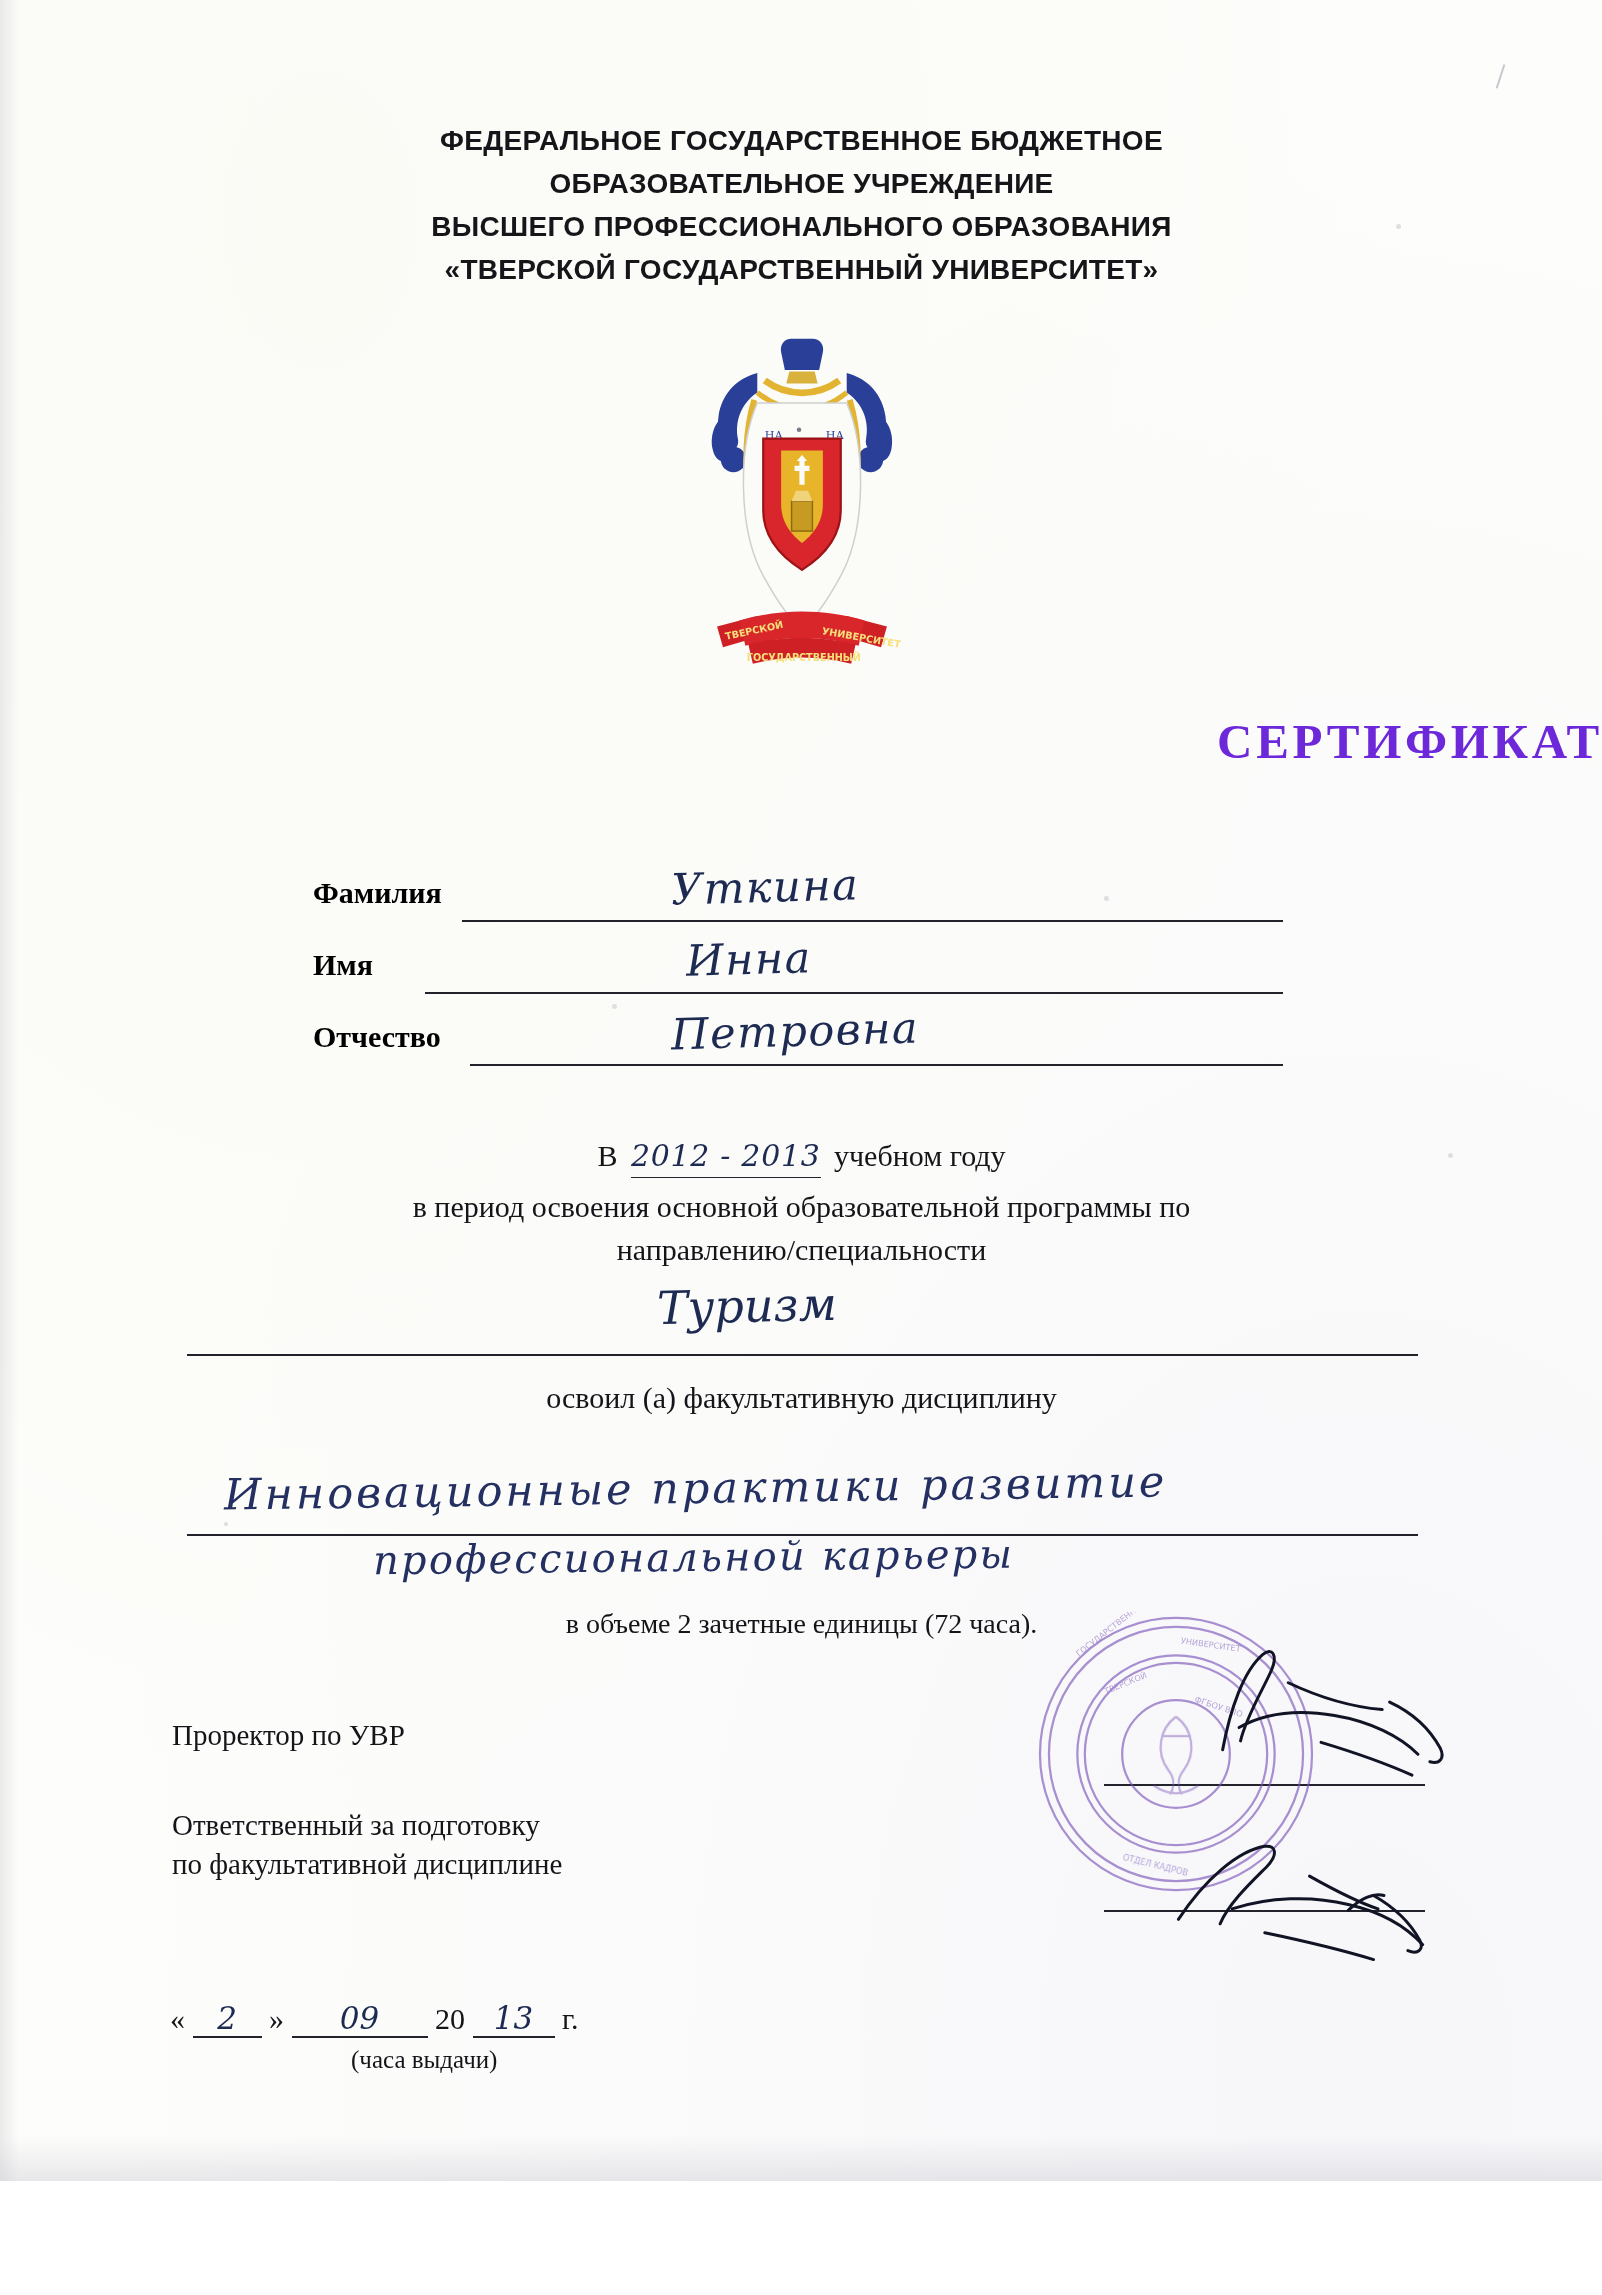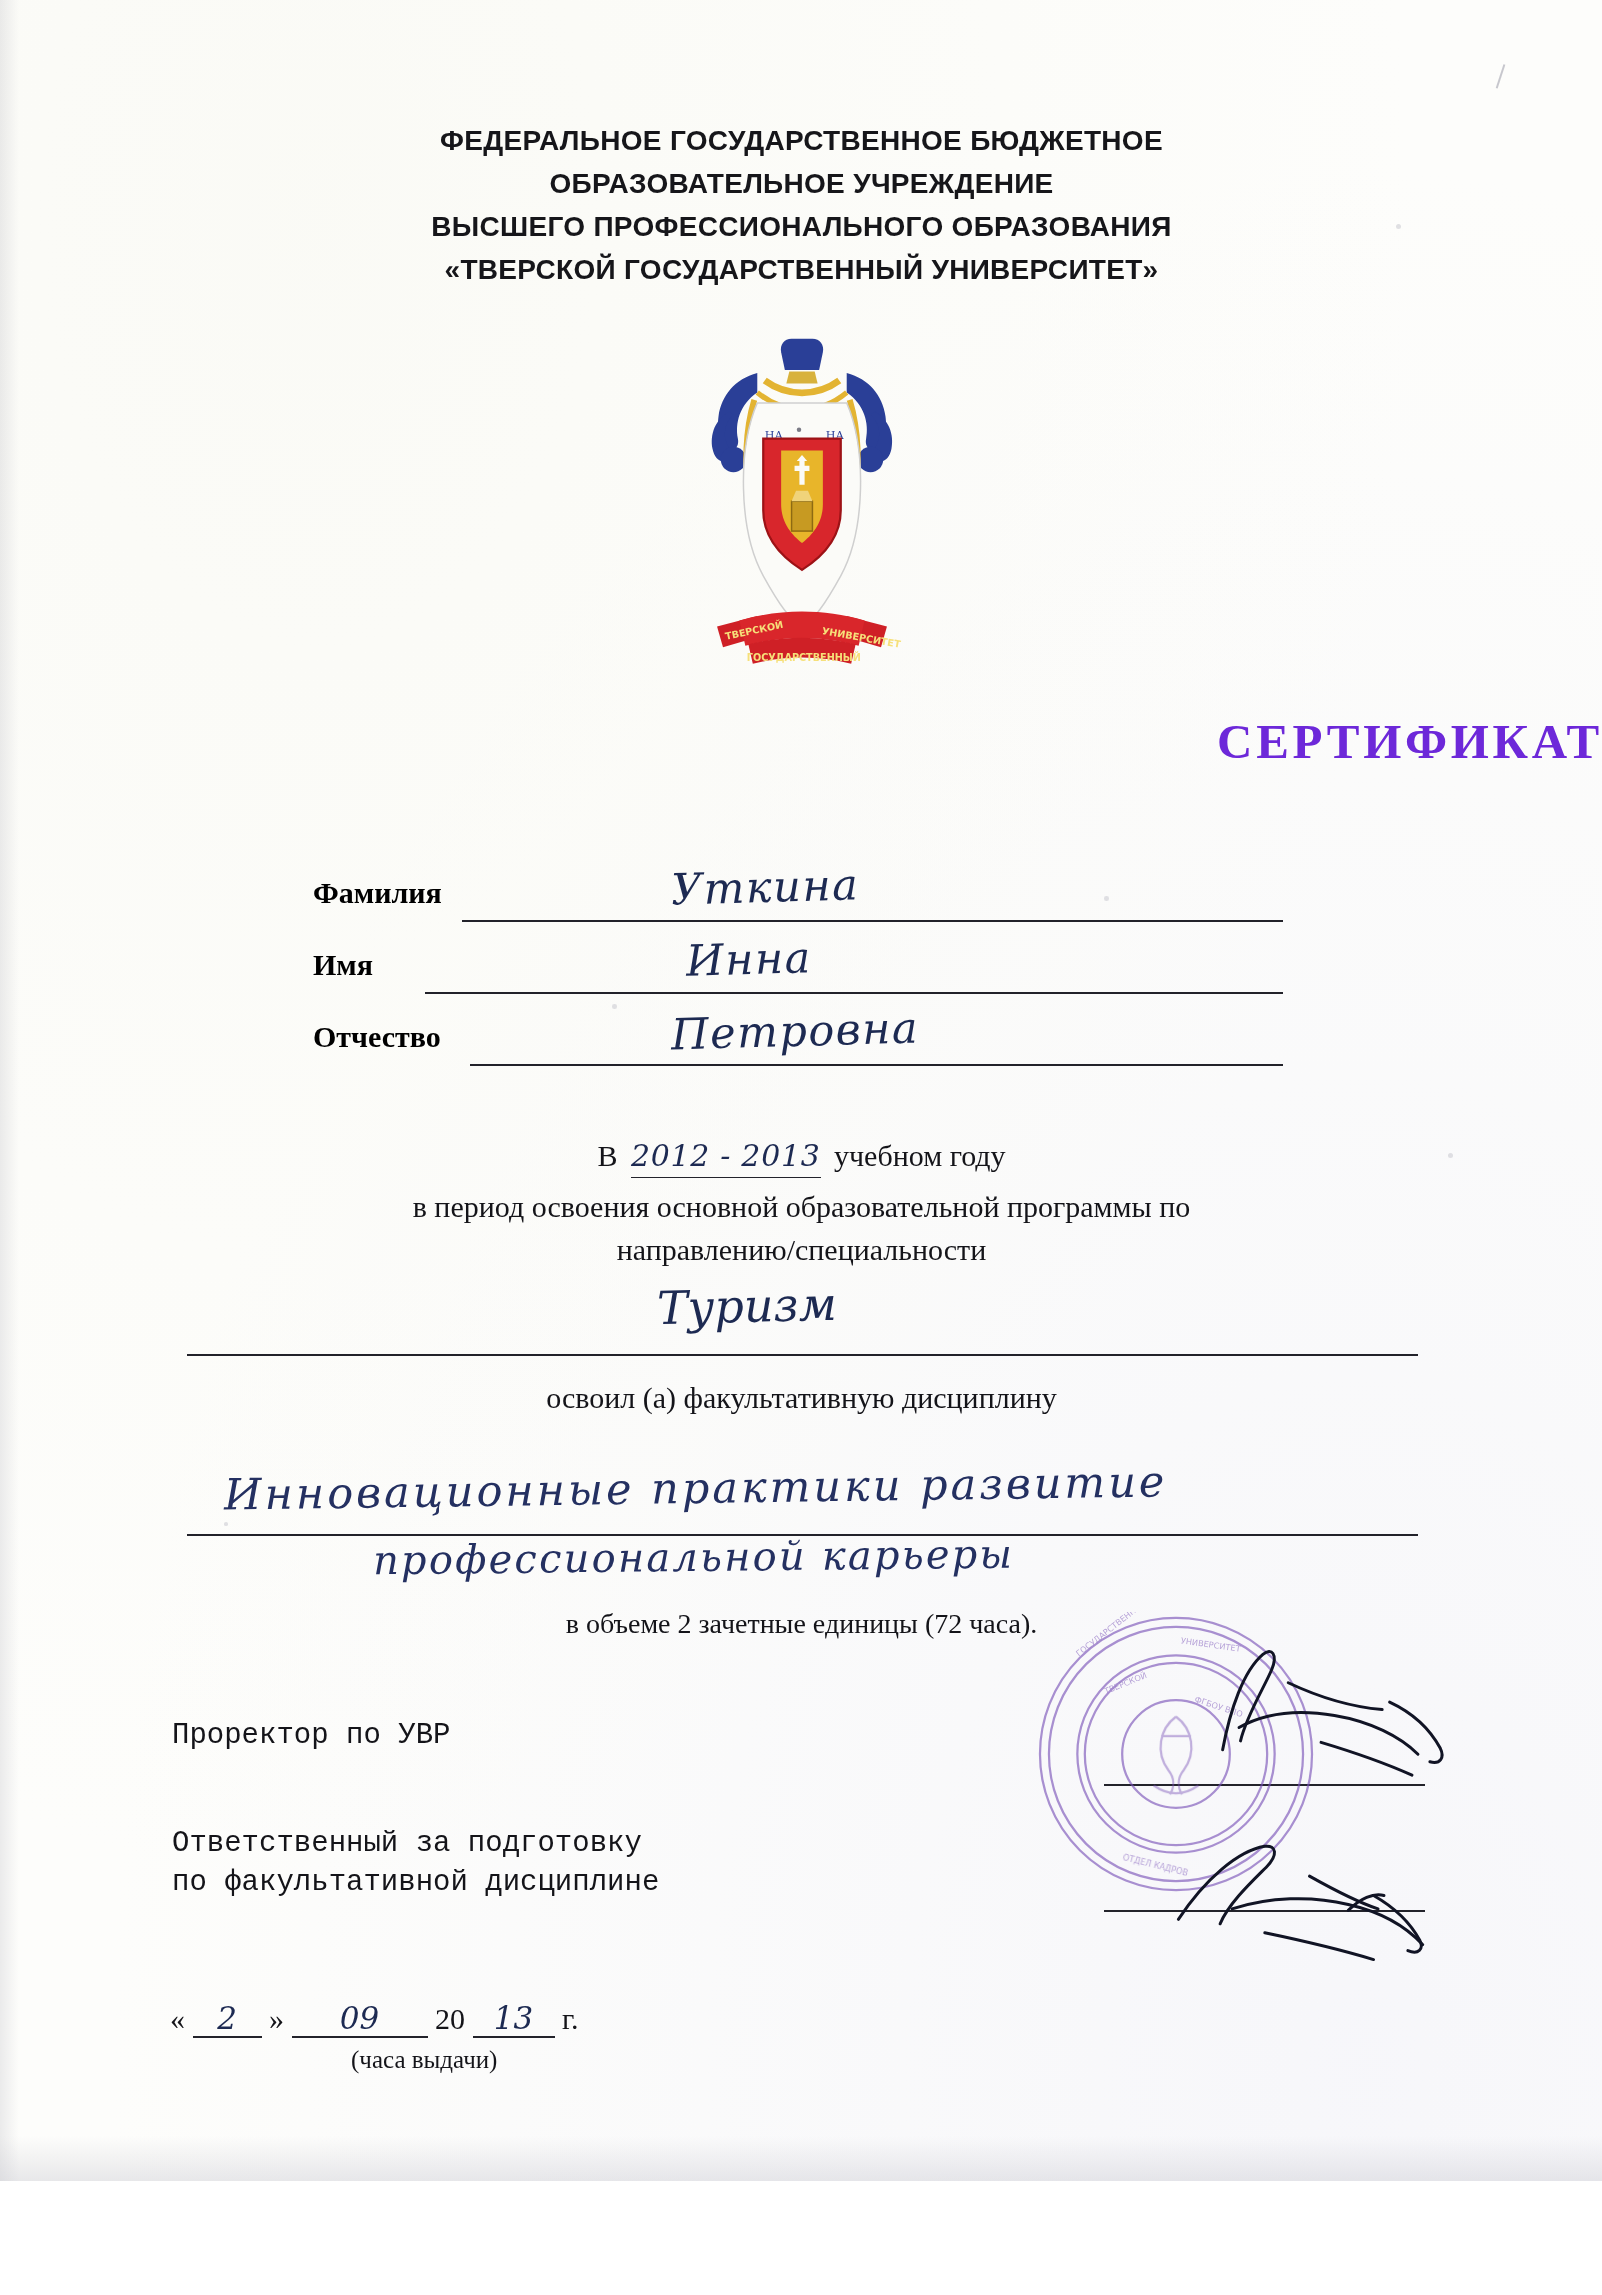--- a/index.html
+++ b/index.html
@@ -230,27 +230,27 @@
     font-family: "Liberation Serif", serif;
     font-size: 28px;
     color: #141419;
   }
 
   
   .sig-block {
     position: absolute;
     left: 172px;
     top: 1716px;
-    font-family: Liberation Mono, monospace;
+    font-family: Liberation Serif, serif;
     font-size: 29px;
     line-height: 39px;
     color: #141419;
   }
   .sig-block .group2 {
-    margin-top: 69px;
+    margin-top: 51px;
   }
   .sig-rule {
     position: absolute;
     border-bottom: 2.2px solid #23232b;
     width: 321px;
   }
   .sig-rule-1 { left: 1104px; top: 1784px; }
   .sig-rule-2 { left: 1104px; top: 1910px; }
 
   

